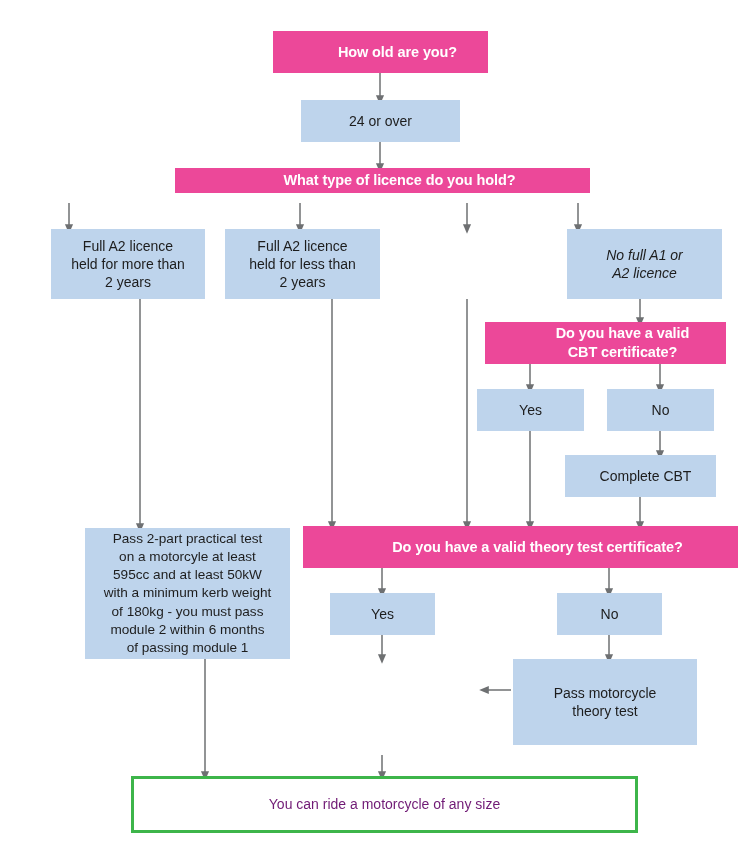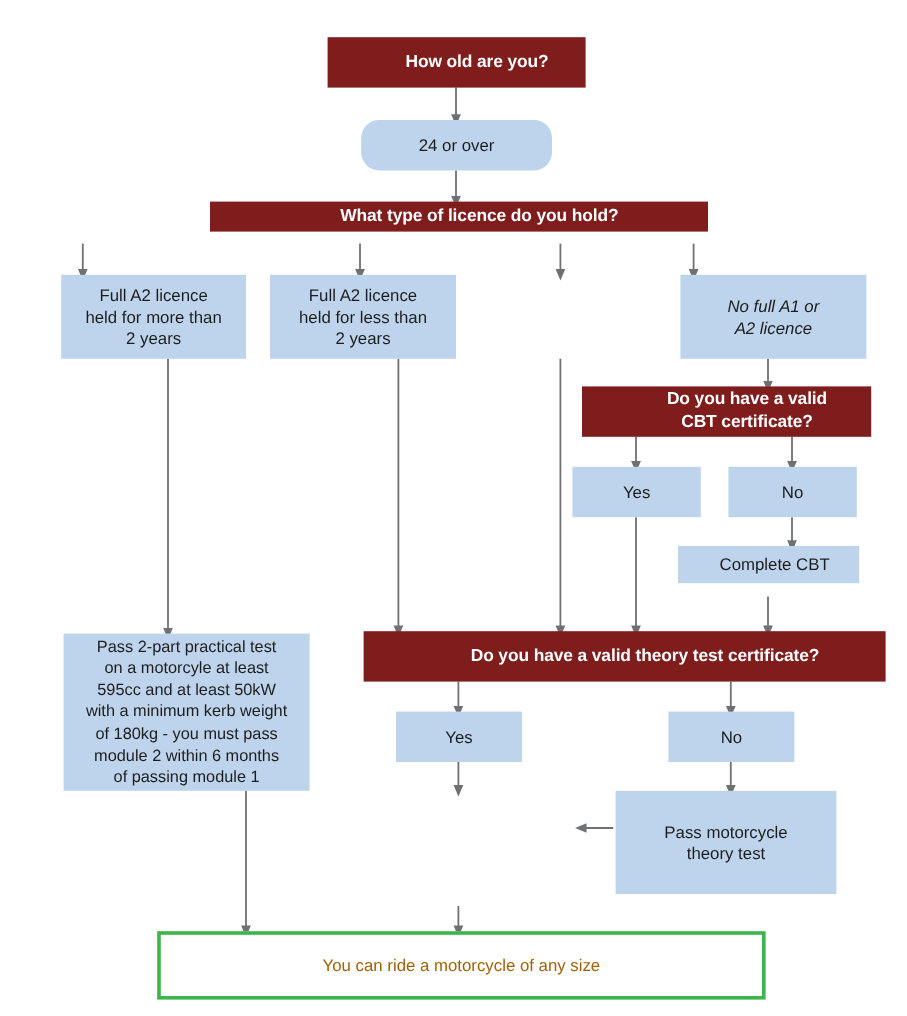--- a/index.html
+++ b/index.html
@@ -32,42 +32,43 @@
     box-sizing: border-box;
     display: flex;
     align-items: center;
     justify-content: center;
     text-align: center;
     line-height: 1.30;
     padding: 2px 6px;
     white-space: pre-line;
   }
   .node.header {
-    background: #7f1d1d;
+    background: #ec4899;
     color: #ffffff;
     font-weight: bold;
     font-size: 14.5px;
     letter-spacing: -0.1px;
     padding-left: 40px;
   }
   .node.step {
     background: #bed4ec;
     color: #1d1d1d;
     font-weight: normal;
     font-size: 14px;
   }
   .node.outcome {
     background: #ffffff;
-    color: #a16207;
+    color: #701a75;
     border: 3px solid #3db54a;
     font-size: 14px;
   }
   .node.dense {
     font-size: 13.6px;
     line-height: 1.33;
+    margin-left: 32px;
   }
 </style>
 </head>
 <body>
 
 <div id="flow-root">
 
   <svg id="edge-layer" width="756" height="847" viewBox="0 0 756 847" xmlns="http://www.w3.org/2000/svg">
     <defs>
       <marker id="arrowhead" markerWidth="7" markerHeight="7" refX="3.2" refY="3.1" orient="auto" markerUnits="strokeWidth">
@@ -112,21 +113,21 @@
       <path d="M511,690 L484,690"></path>
 
       <path d="M205,659 L205,776"></path>
 
       <path d="M382,755 L382,776"></path>
     </g>
   </svg>
 
   <div class="node header" style="left:273px; top:31px; width:215px; height:42px;">How old are you?</div>
 
-  <div class="node step" style="left:301px; top:100px; width:159px; height:42px;border-radius:15px;">24 or over</div>
+  <div class="node step" style="left:301px; top:100px; width:159px; height:42px;">24 or over</div>
 
   <div class="node header" style="left:175px; top:168px; width:415px; height:25px;">What type of licence do you hold?</div>
 
   <div class="node step" style="left:51px; top:229px; width:154px; height:70px;">Full A2 licence
 held for more than
 2 years</div>
 
   <div class="node step" style="left:225px; top:229px; width:155px; height:70px;">Full A2 licence
 held for less than
 2 years</div>
@@ -135,21 +136,21 @@
   <div class="node step" style="left:567px; top:229px; width:155px; height:70px;font-style:italic;">No full A1 or
 A2 licence</div>
 
   <div class="node header" style="left:485px; top:322px; width:241px; height:42px;">Do you have a valid
 CBT certificate?</div>
 
   <div class="node step" style="left:477px; top:389px; width:107px; height:42px;">Yes</div>
 
   <div class="node step" style="left:607px; top:389px; width:107px; height:42px;">No</div>
 
-  <div class="node step" style="left:565px; top:455px; width:151px; height:31px;padding-left:16px;">Complete CBT</div>
+  <div class="node step" style="left:565px; top:455px; width:151px; height:42px;padding-left:16px;">Complete CBT</div>
 
   <div class="node step dense" style="left:53px; top:528px; width:205px; height:131px;">Pass 2-part practical test
 on a motorcyle at least
 595cc and at least 50kW
 with a minimum kerb weight
 of 180kg - you must pass
 module 2 within 6 months
 of passing module 1</div>
 
   <div class="node header" style="left:303px; top:526px; width:435px; height:42px;">Do you have a valid theory test certificate?</div>

